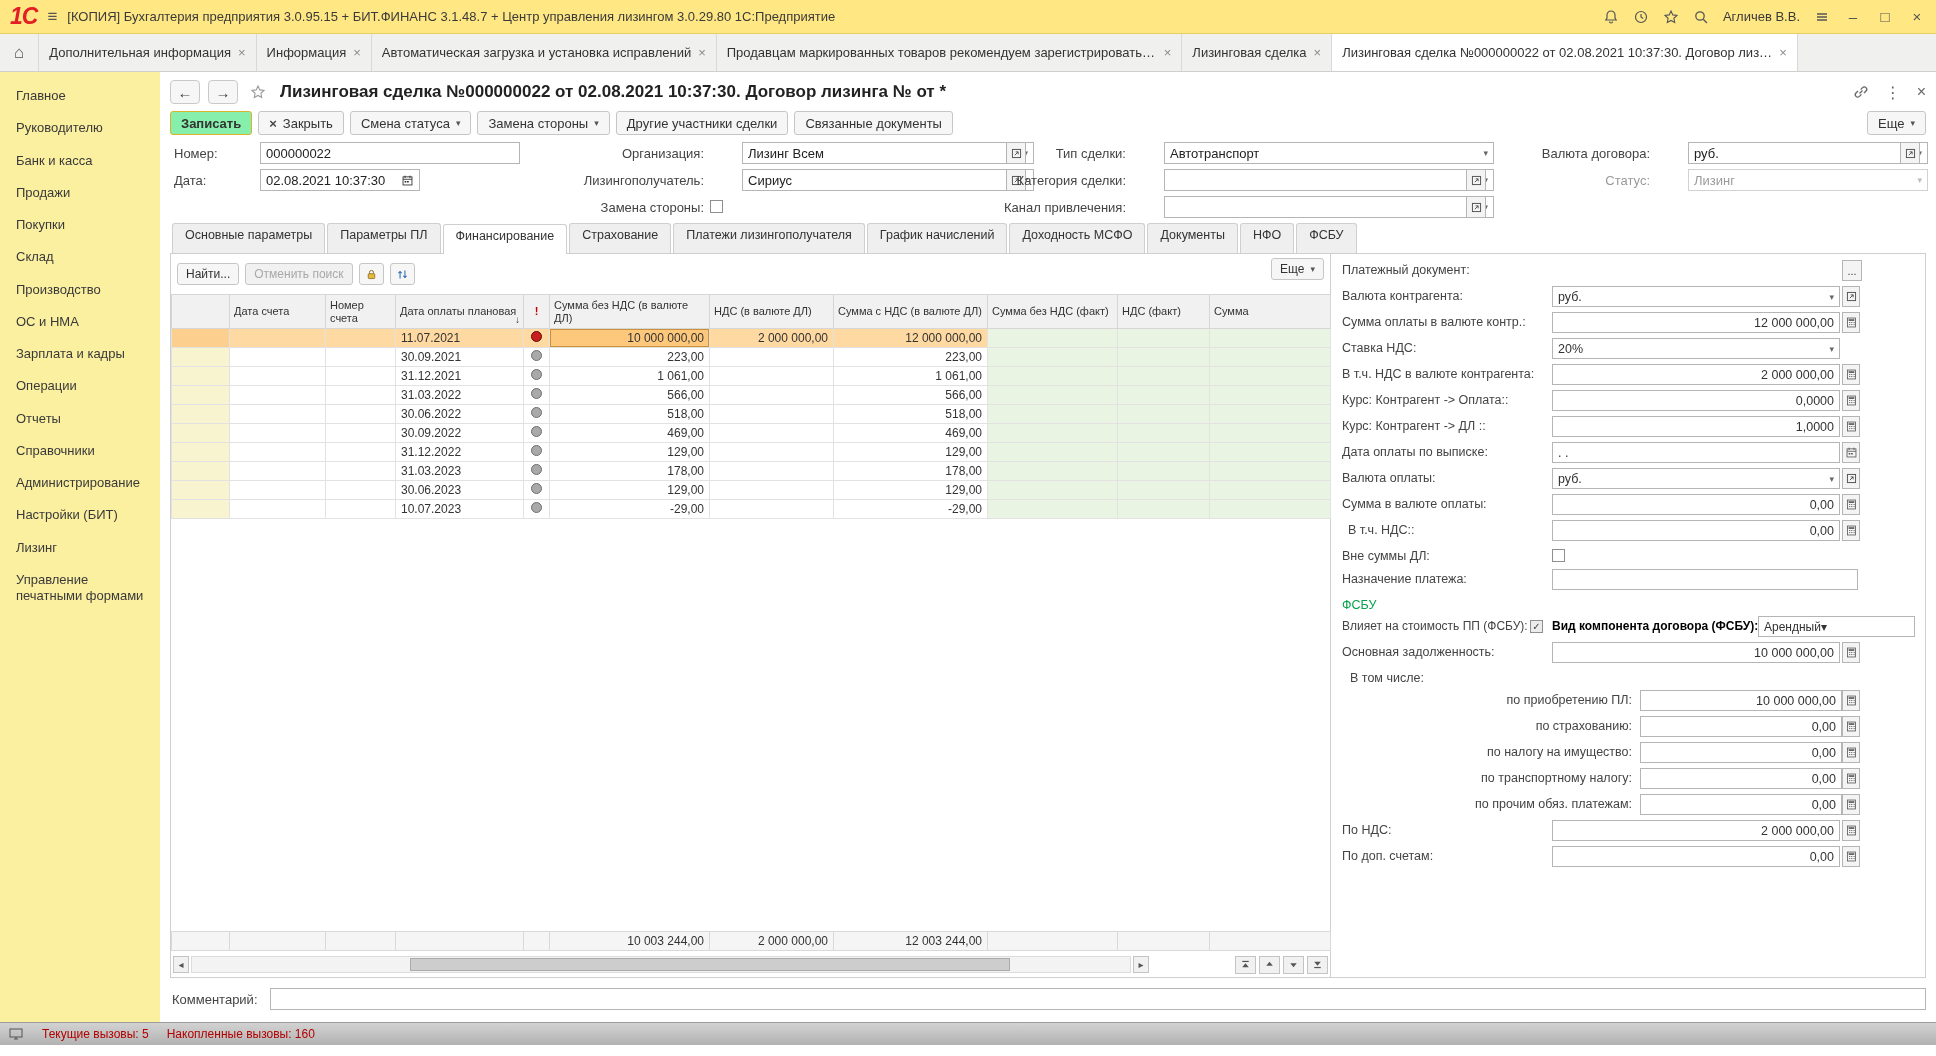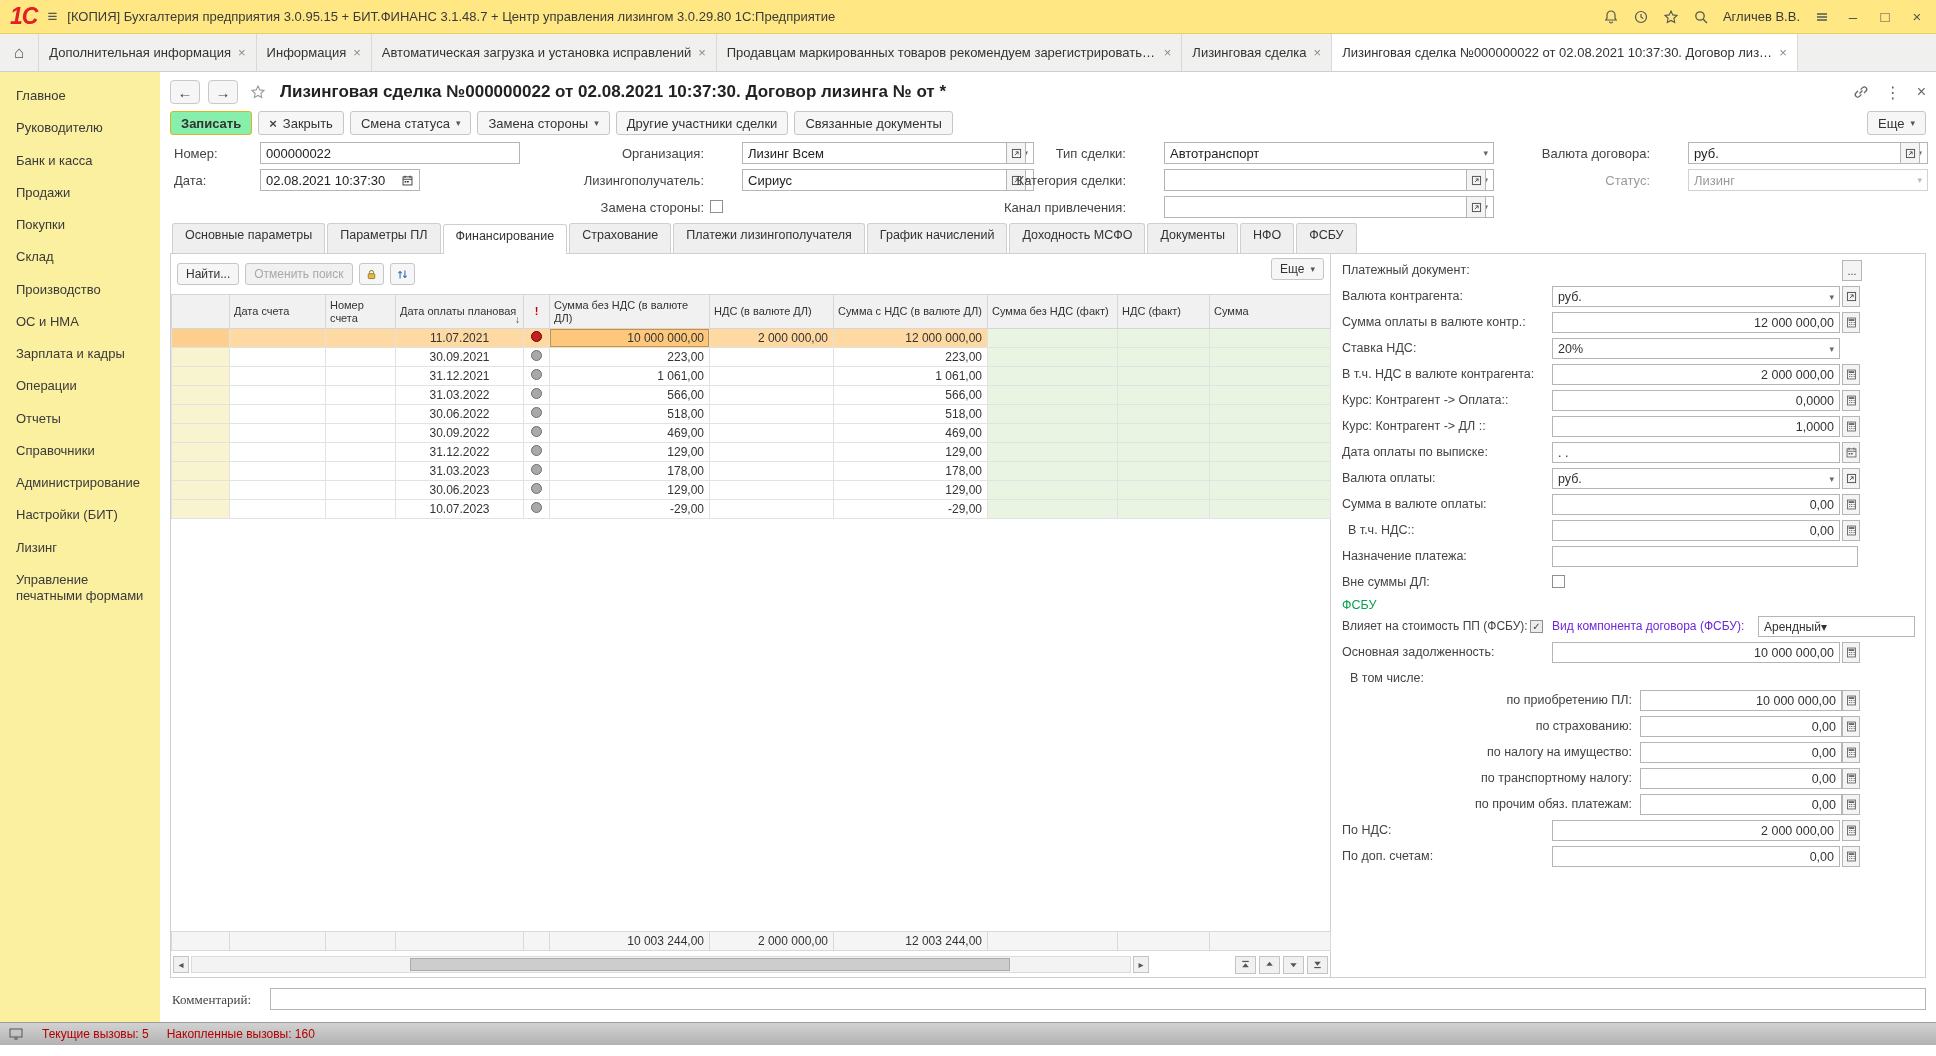--- a/index.html
+++ b/index.html
@@ -107,21 +107,21 @@
   .t-more { position:absolute; right:6px; top:4px; }
 
   table.grid { width:1159px; table-layout:fixed; border-collapse:collapse; font-size:12px; }
   .grid th { background:#f1f1f1; border:1px solid #d6d6d6; font-weight:normal; font-size:11px; color:#333;
     padding:2px 4px; height:34px; text-align:left; vertical-align:middle; line-height:1.15; position:relative; }
   .grid th.warn { color:#c40000; font-weight:bold; text-align:center; }
   .grid td { border:1px solid #e2e2e2; padding:2px 5px; height:19px; white-space:nowrap; overflow:hidden; background:#fff; }
   .grid td.num { text-align:right; }
   .grid td.c0 { background:#f8f4cf; }
   .grid td.fact { background:#e9f4e3; }
-  .grid td.c3 { text-align:center; }
+  .grid td.c3 { text-align:left; }
   .grid td.c4 { text-align:center; padding:2px 0; }
   tr[data-selected="true"] td { background:#fed9a1; }
   tr[data-selected="true"] td.c0 { background:#fccf8e; }
   tr[data-selected="true"] td.fact { background:#e9f4e3; }
   tr[data-selected="true"] td.c5 { background:#fdc87c; box-shadow:inset 0 0 0 1px #c9933b; }
   .dot { display:inline-block; width:11px; height:11px; border-radius:50%; background:#a9a9a9; border:1px solid #6e6e6e; }
   .dot[data-status="red"] { background:#c81e1e; border-color:#5e0a0a; }
   .sortmark { position:absolute; right:3px; bottom:3px; font-size:10px; color:#333; }
 
   .totals-wrap { position:absolute; left:0; bottom:26px; }
@@ -150,27 +150,27 @@
   .rp-input.wide { width:306px; }
   .rp-input.subi { left:300px; width:202px; }
   .rp-ico { position:absolute; left:502px; top:2px; width:18px; height:21px; border:1px solid #b5b5b5;
     background:#f4f4f4; display:flex; align-items:center; justify-content:center; color:#555; padding:0; }
   .rp-dots { position:absolute; left:502px; top:2px; width:20px; height:21px; border:1px solid #b5b5b5;
     background:#f4f4f4; font-size:11px; color:#444; }
   .rp-cb { position:absolute; left:212px; top:5px; }
   .rp-section { color:#0aa14e; }
   .rp-section.bold { font-weight:bold; }
   .fsbu-cb { position:absolute; left:190px; top:5px; }
-  .fsbu-l2 { position:absolute; left:212px; top:5px; color:#6d28d9; white-space:nowrap; font-size:12px; }
+  .fsbu-l2 { position:absolute; left:212px; top:5px; color:#000000; white-space:nowrap; font-size:12px;font-weight:bold; }
   .fsbu-dd { position:absolute; left:418px; top:2px; width:157px; height:21px; border:1px solid #b5b5b5;
     background:#fff; display:flex; align-items:center; padding:0 5px; font-size:12px; }
 
   
   .commentrow { position:absolute; left:10px; right:10px; top:916px; height:24px; }
-  .commentrow .flabel { left:2px;font-family:Liberation Serif, serif; }
+  .commentrow .flabel { left:2px; }
   .comment-inp { position:absolute; left:100px; right:0; top:0; height:22px; border:1px solid #b5b5b5; background:#fff; }
 </style>
 </head>
 <body>
 
 <svg width="0" height="0" style="position:absolute">
   <symbol id="i-bell" viewBox="0 0 16 16">
       <path d="M8 2a4 4 0 0 0-4 4v3l-1.2 2h10.4L12 9V6a4 4 0 0 0-4-4zM6.5 12.5a1.5 1.5 0 0 0 3 0" fill="none" stroke="currentColor" stroke-width="1.2"></path>
     </symbol>
   <symbol id="i-clock" viewBox="0 0 16 16">
@@ -834,30 +834,30 @@
         <div class="rp-input num">
             <span class="val">0,00</span>
           </div>
         <button class="rp-ico">
             <svg class="ic12">
               <use href="#i-calc"></use>
             </svg>
           </button>
       </div>
 
+      <div class="rp-row" style="height:23px">
+        <span class="rp-label">Вне суммы ДЛ:</span>
+        <span class="rp-cb"><span class="cb"></span></span>
+      </div>
+
       <div class="rp-row">
         <span class="rp-label">Назначение платежа:</span>
         <div class="rp-input wide">
             <span class="val"></span>
           </div>
-      </div>
-
-      <div class="rp-row" style="height:23px">
-        <span class="rp-label">Вне суммы ДЛ:</span>
-        <span class="rp-cb"><span class="cb"></span></span>
       </div>
 
       <div class="rp-row" style="height:21px">
         <span class="rp-label rp-section">ФСБУ</span>
       </div>
 
       <div class="rp-row">
         <span class="rp-label" style="font-size:12px">Влияет на стоимость ПП (ФСБУ):</span>
         <span class="fsbu-cb"><span class="cb checked">✓</span></span>
         <span class="fsbu-l2">Вид компонента договора (ФСБУ):</span>

